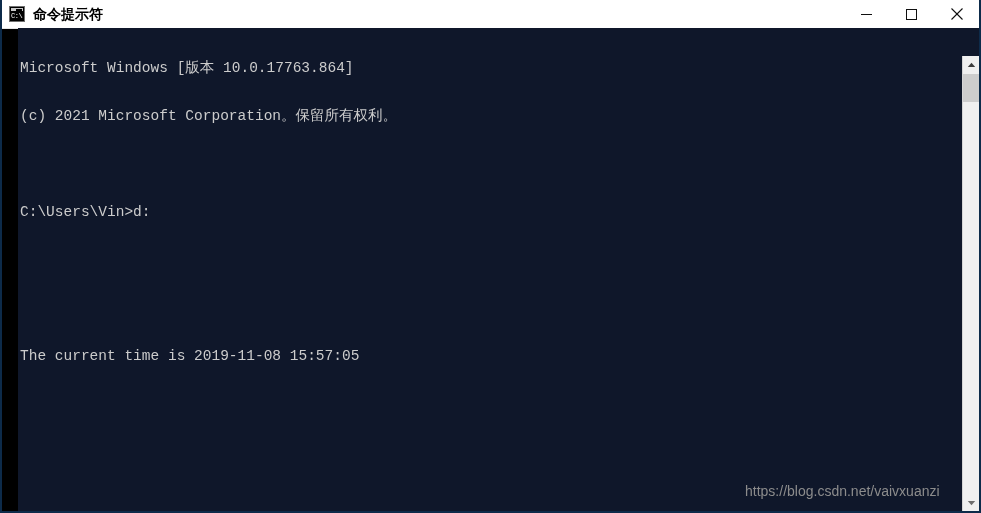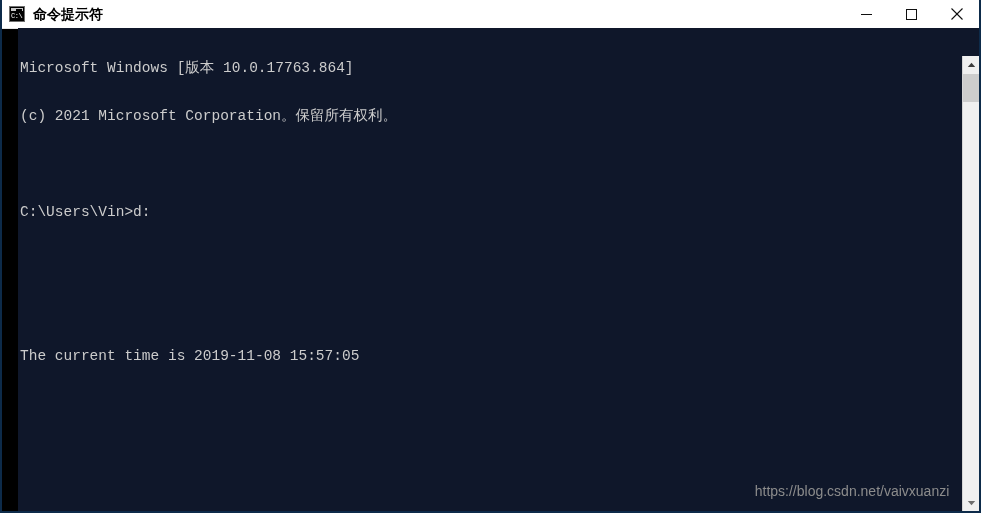--- a/index.html
+++ b/index.html
@@ -131,21 +131,21 @@
   #watermark {
     position: absolute;
     right: 20px;
     bottom: 12px;
     font-family: "Liberation Sans", sans-serif;
     font-size: 14px;
     color: #8c8c8c;
     white-space: nowrap;
     overflow: hidden;
     width: 214px;
-    text-align: center;
+    text-align: left;
     direction: ltr;
   }
 
   
   #scrollbar {
     position: absolute;
     right: 0px;
     top: 28px;
     bottom: 0px;
     width: 17px;

